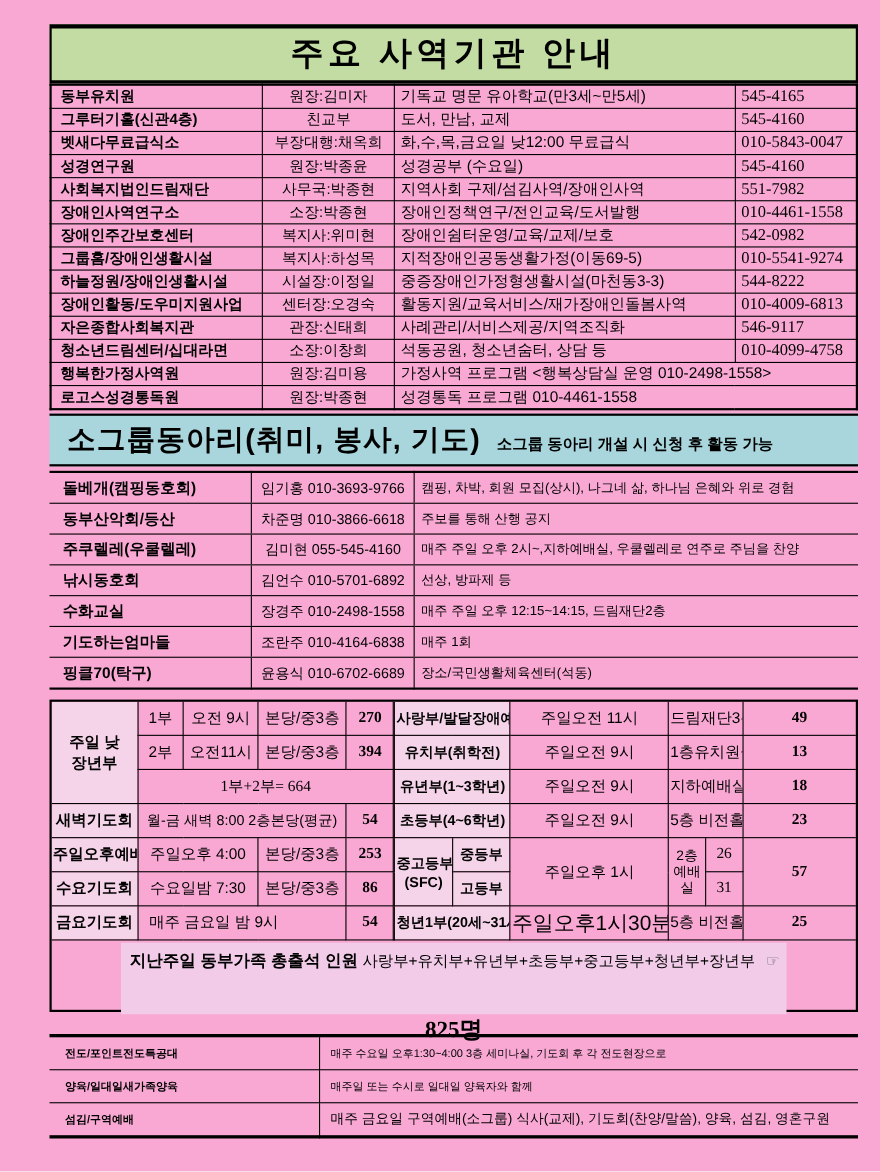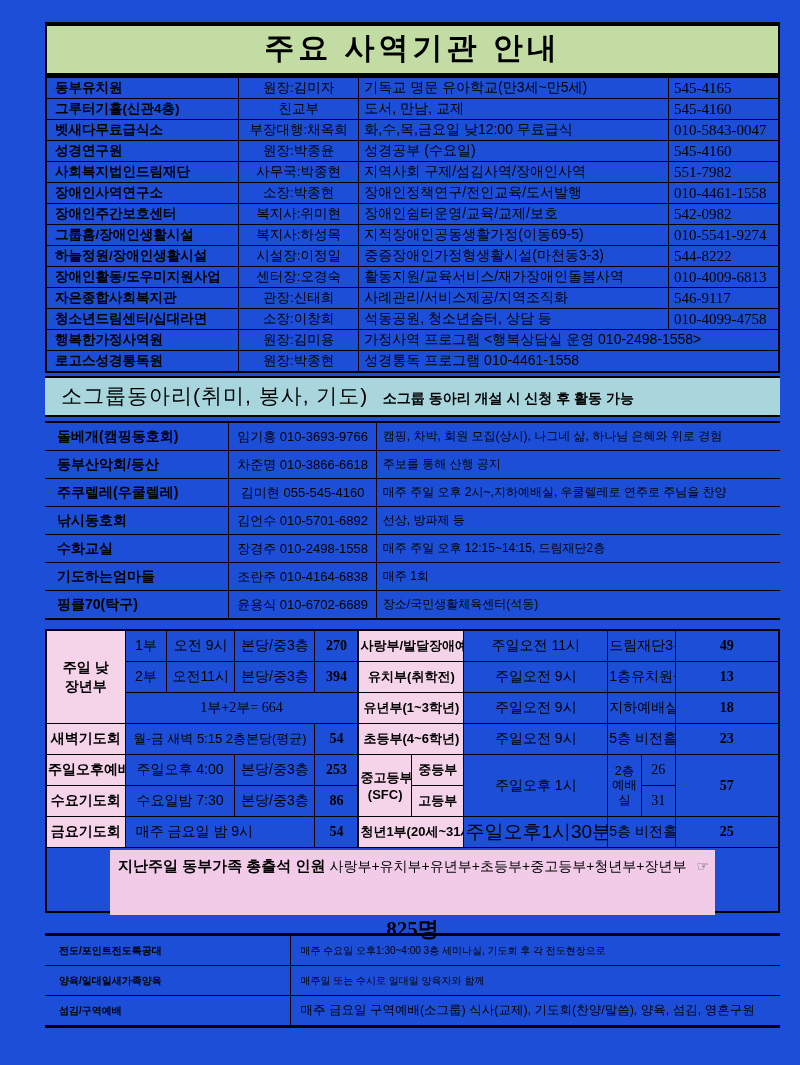--- a/index.html
+++ b/index.html
@@ -1,36 +1,36 @@
 <!DOCTYPE html>
 <html><head>
 <meta charset="utf-8">
 <style>
   html,body{margin:0;padding:0;background:#fff;}
   .page{width:800px;height:1065px;box-sizing:border-box;padding:22px 20px 0 45px;
-        font-family:"Liberation Sans",sans-serif;color:#000;background:#1d4ed8;overflow:hidden;}
+        font-family:"Liberation Sans",sans-serif;color:#000;background:#f9a8d4;overflow:hidden;}
   table{border-collapse:collapse;width:100%;table-layout:fixed;}
   td{overflow:hidden;white-space:nowrap;}
 
   
   .title-band{background:#c2dca3;border:2px solid #000;border-top-width:4px;border-bottom-width:3px;
               text-align:center;font-size:30px;font-weight:bold;letter-spacing:4px;padding:2px 0 4px;}
 
   
   .org-table{border:2px solid #000;}
   .org-table td{border:1.5px solid #000;height:20px;font-size:13.5px;padding:0 5px;}
   .org-table .c-name{width:26%;font-weight:bold;padding-left:8px;}
   .org-table .c-leader{width:16%;text-align:center;}
   .org-table .c-desc{width:43.5%;font-size:14px;}
   .org-table .c-phone{width:14.5%;font-family:"Liberation Serif",serif;font-size:15px;}
 
   
   .club-band{background:#a9d6dd;border-top:2.5px solid #000;border-bottom:2.5px solid #000;
              margin-top:3px;padding:4px 0 5px 16px;}
-  .club-band .t{font-size:21px;font-weight:normal;letter-spacing:1px;}
+  .club-band .t{font-size:26px;font-weight:bold;letter-spacing:1px;}
   .club-band .s{font-size:14px;font-weight:bold;margin-left:10px;}
 
   
   .club-table{margin-top:4px;border-top:2.5px solid #000;border-bottom:2.5px solid #000;}
   .club-table td{border-bottom:1.5px solid #000;height:27px;font-size:13.5px;padding:0 6px;}
   .club-table tr:last-child td{border-bottom:none;}
   .club-table .c2,.club-table .c3{border-left:1.5px solid #000;}
   .club-table .c1{width:24%;font-weight:bold;padding-left:12px;font-size:14px;}
   .club-table .c2{width:19.5%;text-align:center;font-size:13px;}
   .club-table .c3{width:56.5%;font-size:12px;}
@@ -230,21 +230,21 @@
             <td class="lb">2부</td>
             <td class="lc">오전11시</td>
             <td class="ld">본당/중3층</td>
             <td class="le cnt">394</td>
           </tr>
           <tr>
             <td colspan="4" class="sum">1부+2부= 664</td>
           </tr>
           <tr>
             <td class="pink lbl la colA">새벽기도회</td>
-            <td colspan="3" style="font-size:13px">월-금 새벽 5:15 2층본당(평균)</td>
+            <td colspan="3" style="font-size:13px">월-금 새벽 8:00 2층본당(평균)</td>
             <td class="cnt">54</td>
           </tr>
           <tr>
             <td class="pink lbl la colA">주일오후예배</td>
             <td colspan="2">주일오후 4:00</td>
             <td>본당/중3층</td>
             <td class="cnt">253</td>
           </tr>
           <tr>
             <td class="pink lbl la colA">수요기도회</td>

